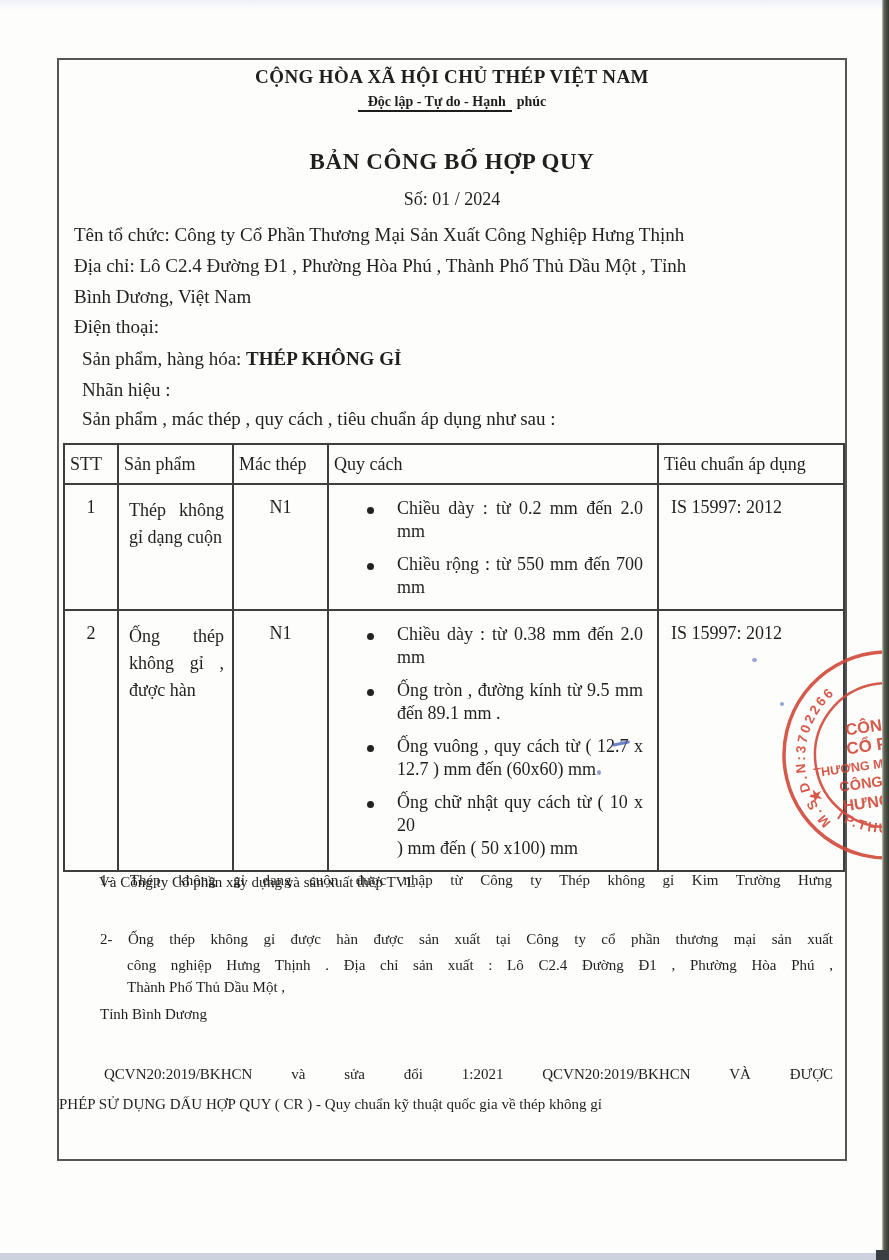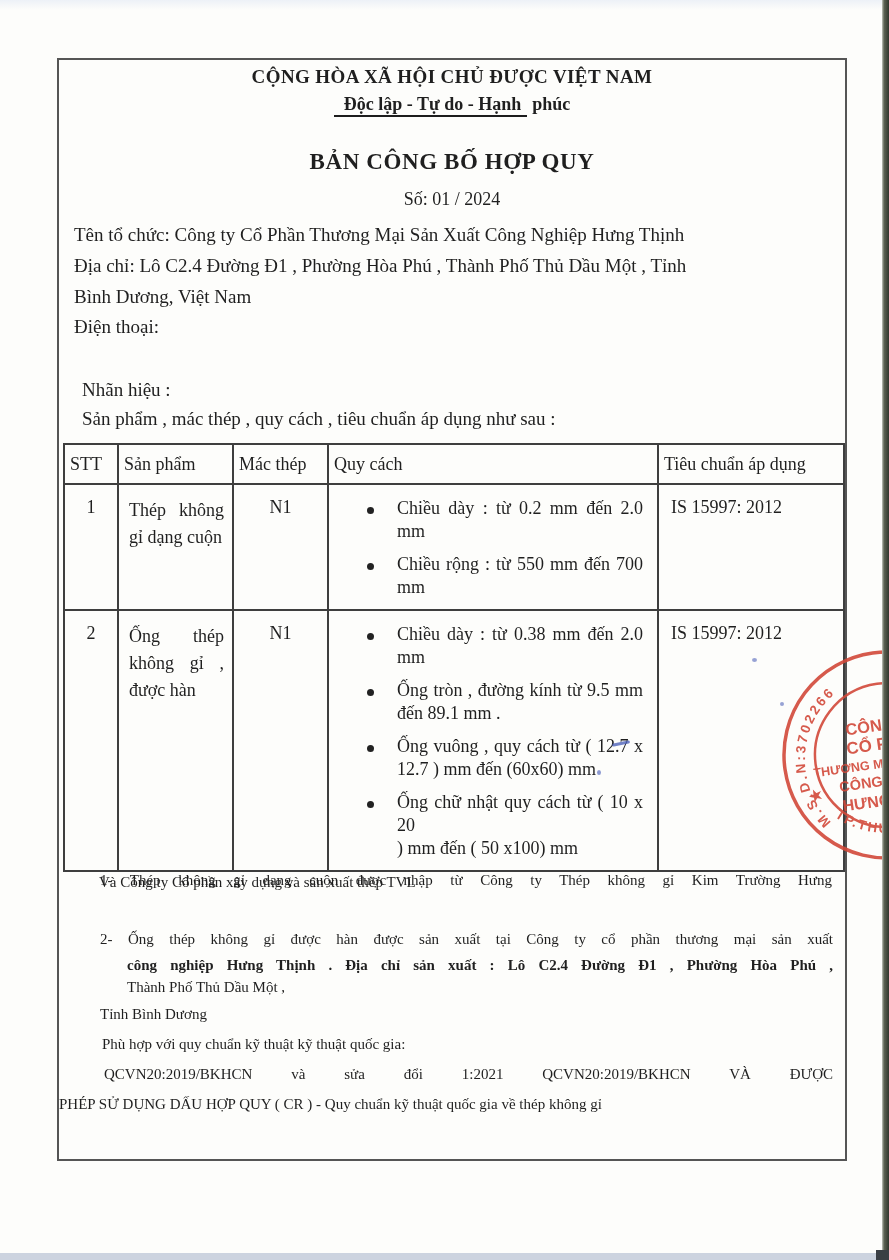--- a/index.html
+++ b/index.html
@@ -39,21 +39,21 @@
 
   
   .frame {
     position:absolute; left:57px; top:58px; width:790px; height:1103px;
     border: 2px solid #555;
     background: transparent;
     z-index: 1;
   }
 
   .republic { font-size:19px; font-weight:bold; letter-spacing:.4px; }
-  .motto { font-size:18px; font-weight:bold; }
+  .motto { font-size:14px; font-weight:bold; }
   .motto .u { border-bottom:2px solid #1d1d1d; padding:0 6px 1px 10px; }
   .motto .tail { padding-left:5px; }
   .doc-title { font-size:23px; font-weight:bold; letter-spacing:.6px; }
   .doc-no { font-size:18px; }
 
   .bodyline { font-size:19px; line-height:26px; white-space:nowrap; }
   .bodyline b { font-weight:bold; }
 
   
   table.spec-table { border-collapse:collapse; table-layout:fixed; width:780px; font-size:18px; }
@@ -86,33 +86,37 @@
 
   .pen { position:absolute; background:#4358b5; z-index:6; }
 </style>
 </head>
 <body>
 
 <div class="page">
 
   <div class="frame"></div>
 
-  <div class="abs center republic" style="top:66px;left:57px;width:790px;">CỘNG HÒA XÃ HỘI CHỦ ĐƯỢC VIỆT NAM</div>
+  <div class="abs center republic" style="top:66px;left:57px;width:790px;">CỘNG HÒA XÃ HỘI CHỦ THÉP VIỆT NAM</div>
   <div class="abs center motto" style="top:94px;left:57px;width:790px;">
     <span class="u">Độc lập - Tự do - Hạnh</span><span class="tail">phúc</span>
   </div>
 
   <div class="abs center doc-title" style="top:149px;left:57px;width:790px;">BẢN CÔNG BỐ HỢP QUY</div>
   <div class="abs center doc-no" style="top:189px;left:57px;width:790px;">Số: 01 / 2024</div>
 
   <div class="abs bodyline" style="top:222px;left:74px;">Tên tổ chức: Công ty Cổ Phần Thương Mại Sản Xuất Công Nghiệp Hưng Thịnh</div>
   <div class="abs bodyline" style="top:253px;left:74px;">Địa chỉ: Lô C2.4 Đường Đ1 , Phường Hòa Phú , Thành Phố Thủ Dầu Một , Tỉnh</div>
   <div class="abs bodyline" style="top:284px;left:74px;">Bình Dương, Việt Nam</div>
   <div class="abs bodyline" style="top:314px;left:74px;">Điện thoại:</div>
 
+  <div class="abs bodyline" style="top:346px;left:82px;">
+    <span>Sản phẩm, hàng hóa:</span>
+    <b>THÉP KHÔNG GỈ</b>
+  </div>
   <div class="abs bodyline" style="top:377px;left:82px;">Nhãn hiệu :</div>
   <div class="abs bodyline" style="top:406px;left:82px;">Sản phẩm , mác thép , quy cách , tiêu chuẩn áp dụng như sau :</div>
 
   <table class="spec-table abs" style="top:443px;left:63px;">
     <colgroup>
       <col style="width:54px">
         <col style="width:115px">
         <col style="width:95px">
         <col style="width:330px">
         <col style="width:186px">
@@ -178,24 +182,23 @@
           </div>
         </td>
         <td class="cell-std">IS 15997: 2012</td>
       </tr>
     </tbody>
   </table>
 
   <div class="abs noteline jl" style="top:866px;left:100px;width:732px;">1-  Thép không gỉ dạng cuộn được nhập từ Công ty Thép không gỉ Kim Trường Hưng</div>
   <div class="abs noteline" style="top:868px;left:99px;">Và Công ty Cổ phần xây dựng và sản xuất thép TVL</div>
   <div class="abs noteline jl" style="top:925px;left:100px;width:733px;">2-  Ống thép không gỉ được hàn được sản xuất tại Công ty cổ phần thương mại sản xuất</div>
-  <div class="abs noteline jl" style="top:951px;left:127px;width:706px;font-weight:bold;">công nghiệp Hưng Thịnh . Địa chỉ sản xuất : Lô C2.4 Đường Đ1 , Phường Hòa Phú ,</div>
+  <div class="abs noteline jl" style="top:951px;left:127px;width:706px;">công nghiệp Hưng Thịnh . Địa chỉ sản xuất : Lô C2.4 Đường Đ1 , Phường Hòa Phú ,</div>
   <div class="abs noteline" style="top:973px;left:127px;">Thành Phố Thủ Dầu Một ,</div>
   <div class="abs noteline" style="top:1000px;left:100px;">Tỉnh Bình Dương</div>
-  <div class="abs noteline" style="top:1030px;left:102px;">Phù hợp với quy chuẩn kỹ thuật kỹ thuật quốc gia:</div>
   <div class="abs noteline jl" style="top:1060px;left:104px;width:729px;">QCVN20:2019/BKHCN và sửa đổi 1:2021 QCVN20:2019/BKHCN VÀ ĐƯỢC</div>
   <div class="abs noteline" style="top:1090px;left:59px;width:776px;">PHÉP SỬ DỤNG DẤU HỢP QUY ( CR ) -  Quy chuẩn kỹ thuật quốc gia về thép không gỉ</div>
 
   <svg class="stamp" viewBox="0 0 230 230" font-family="Liberation Sans, sans-serif">
     <circle cx="115" cy="115" r="103" fill="none" stroke="#d2493a" stroke-width="3.5"></circle>
     <circle cx="115" cy="115" r="72" fill="none" stroke="#d2493a" stroke-width="2.5"></circle>
     <defs>
       <path id="arcTop" d="M 53,177 A 88,88 0 0 1 177,53"></path>
       <path id="arcBottom" d="M 49,163 A 88,88 0 0 0 181,163"></path>
     </defs>

